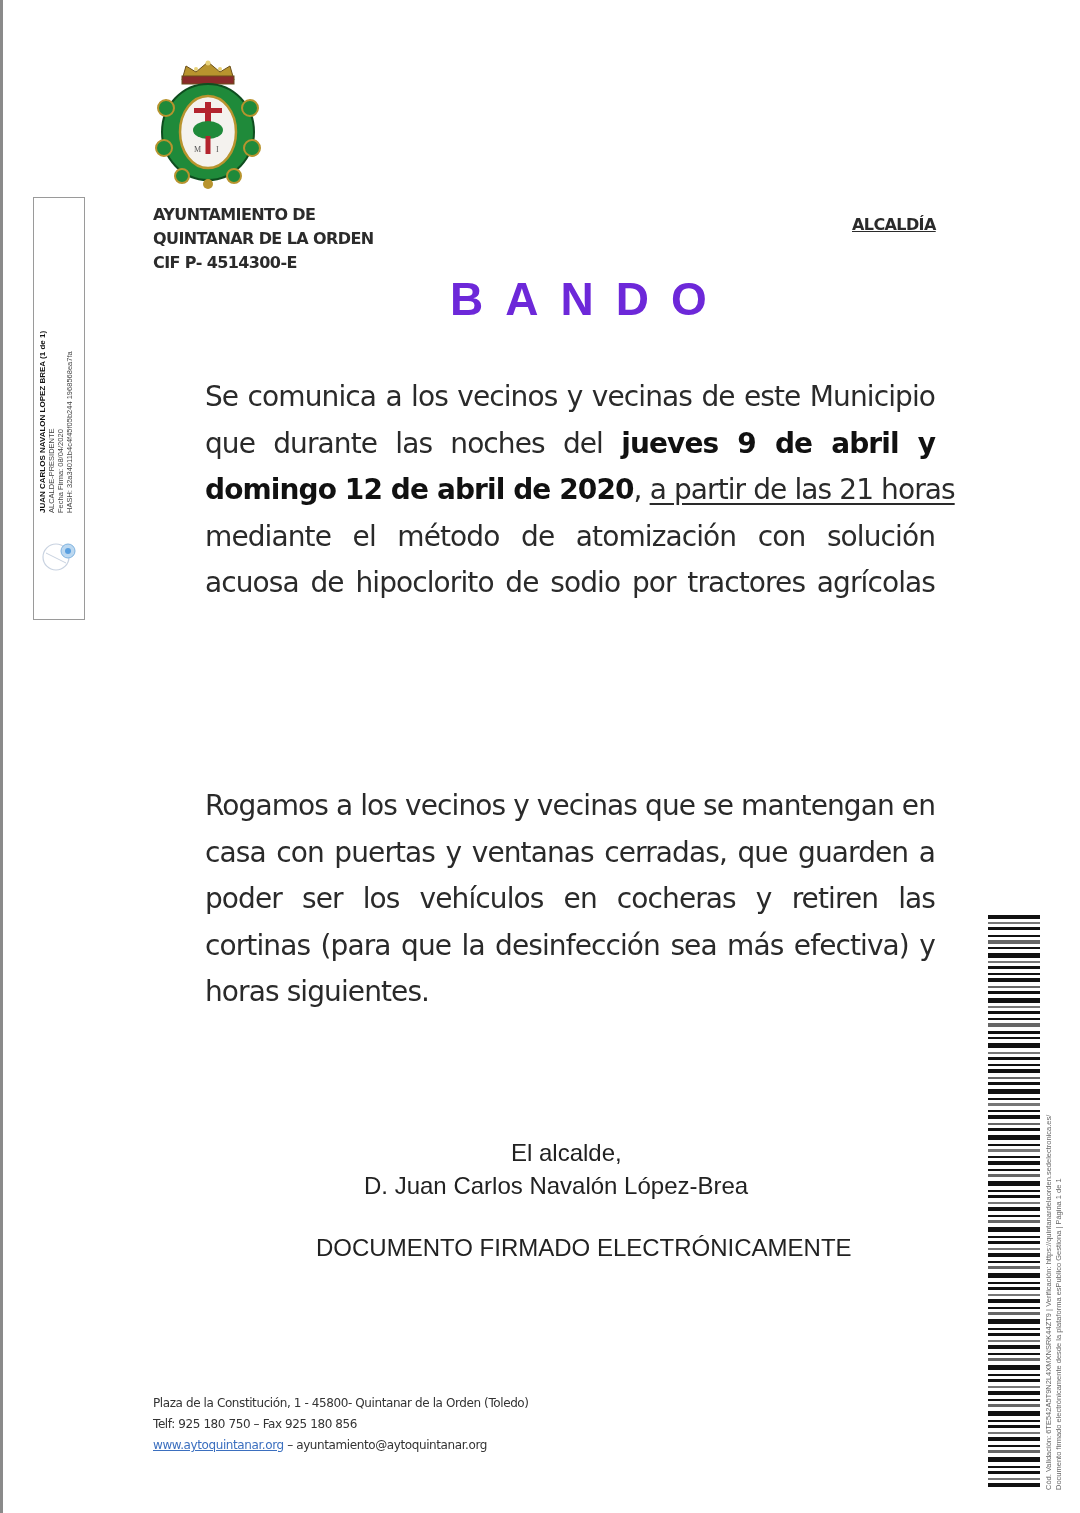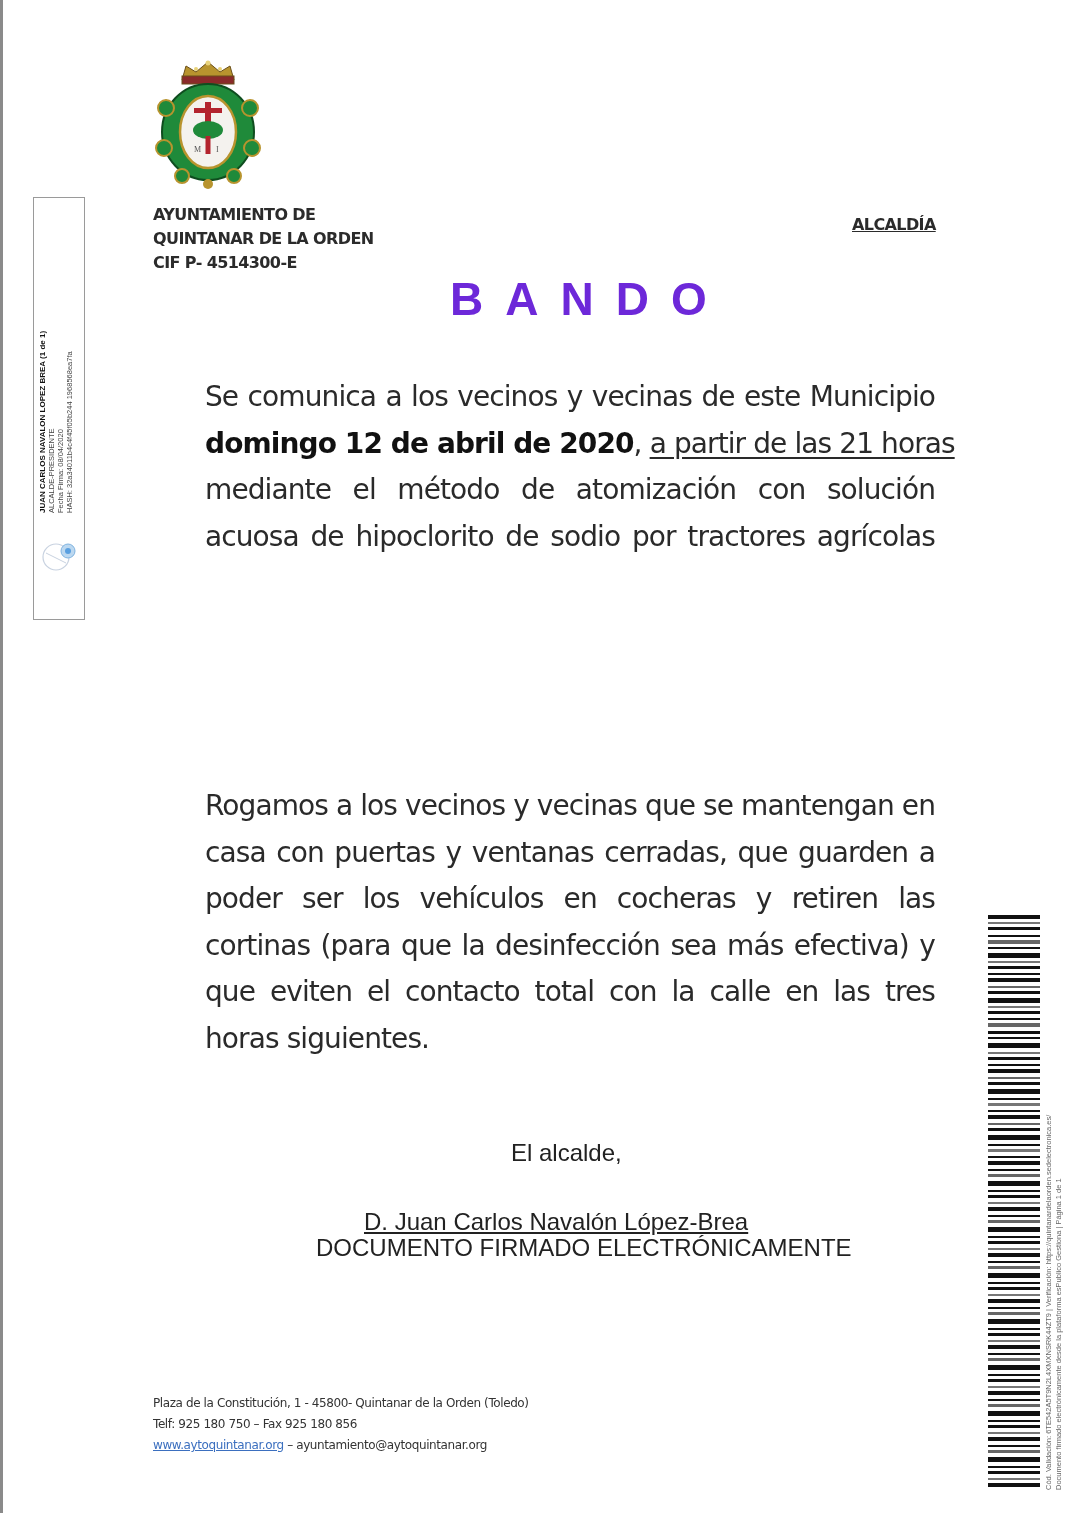--- a/index.html
+++ b/index.html
@@ -42,21 +42,21 @@
   .para b { color: #111; }
   .para u { text-decoration: underline; text-underline-offset: 4px; }
   .p1 { top: 374px; }
   .p2 { top: 783px; }
   
   .sig {
     position: absolute; font-family: "Liberation Sans", sans-serif;
     font-size: 24px; color: #222; white-space: nowrap;
   }
   .sig1 { left: 511px; top: 1139px; text-align: center; }
-  .sig2 { left: 364px; top: 1208px; text-decoration: underline; }
+  .sig2 { left: 364px; top: 1172px; }
   .sig3 { left: 316px; top: 1234px; }
   
   .footer {
     position: absolute; left: 153px; top: 1393px;
     font-family: "DejaVu Sans", sans-serif; font-size: 12px;
     line-height: 21px; color: #333; letter-spacing: -0.4px;
   }
   .footer div { white-space: nowrap; }
   .footer a { color: #3b6fbf; text-decoration: underline; }
   
@@ -119,31 +119,31 @@
   <div>QUINTANAR DE LA ORDEN</div>
   <div>CIF P- 4514300-E</div>
 </div>
 
 <div class="alcaldia">ALCALDÍA</div>
 
 <div class="title">BANDO</div>
 
 <div class="para p1">
   <span class="line">Se comunica a los vecinos y vecinas de este Municipio</span>
+  <span class="line"><span>que durante las noches del </span><b>jueves 9 de abril y</b></span>
   <span class="line"><b>domingo 12 de abril de 2020</b><span>, </span><u>a partir de las 21 horas</u></span>
   <span class="line">mediante el método de atomización con solución</span>
   <span class="line">acuosa de hipoclorito de sodio por tractores agrícolas</span>
 </div>
 
 <div class="para p2">
   <span class="line">Rogamos a los vecinos y vecinas que se mantengan en</span>
   <span class="line">casa con puertas y ventanas cerradas, que guarden a</span>
   <span class="line">poder ser los vehículos en cocheras y retiren las</span>
   <span class="line">cortinas (para que la desinfección sea más efectiva) y</span>
-  <span class="line">que eviten el contacto total con la calle en las tres</span>
   <span class="line last">horas siguientes.</span>
 </div>
 
 <div class="sig sig1">El alcalde,</div>
 <div class="sig sig2">D. Juan Carlos Navalón López-Brea</div>
 <div class="sig sig3">DOCUMENTO FIRMADO ELECTRÓNICAMENTE</div>
 
 <div class="footer">
   <div>Plaza de la Constitución, 1 - 45800- Quintanar de la Orden (Toledo)</div>
   <div>Telf: 925 180 750 – Fax 925 180 856</div>

